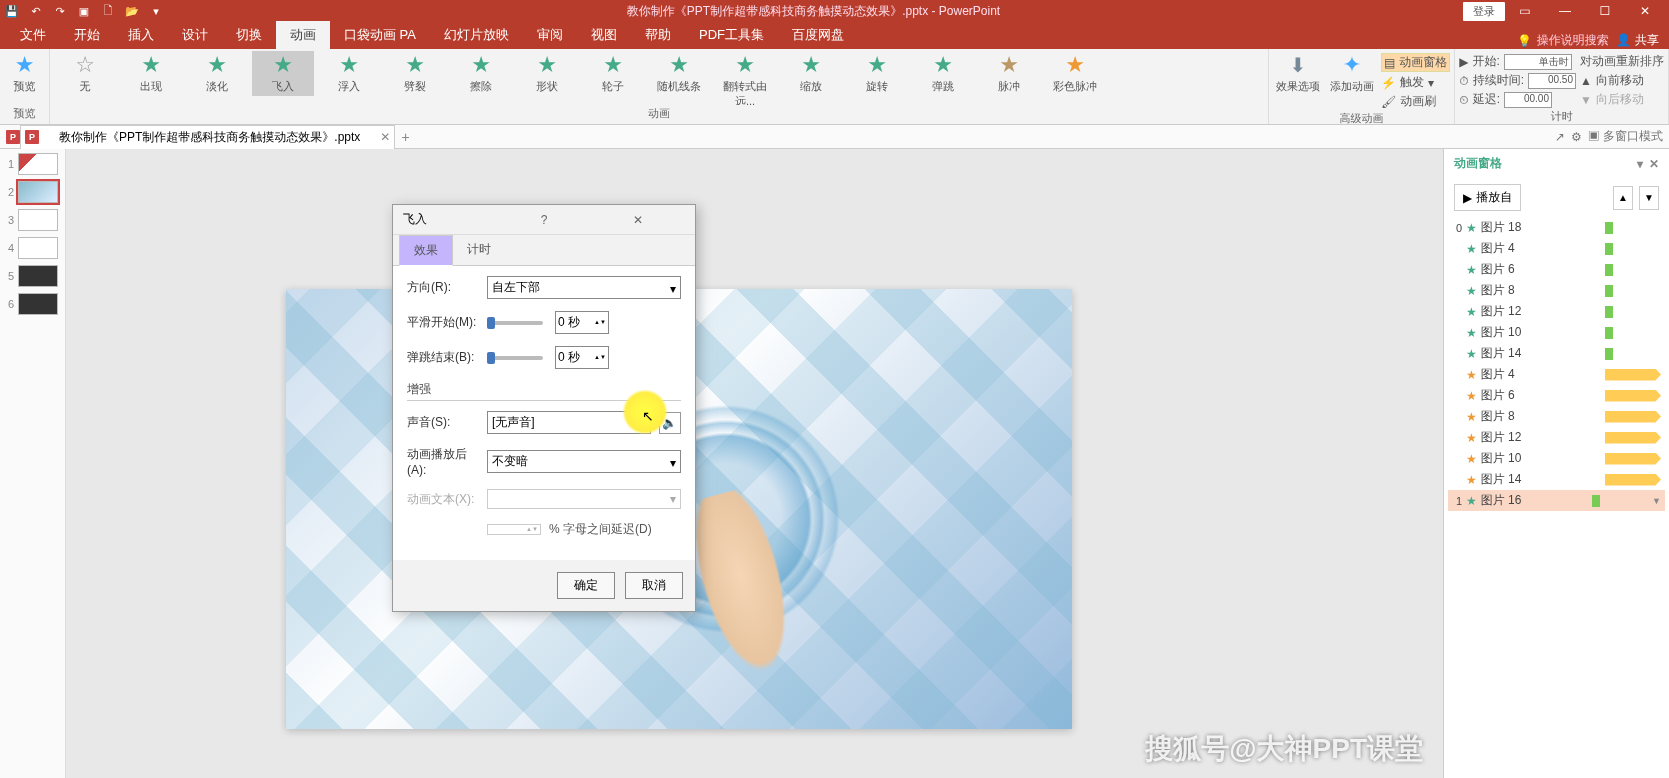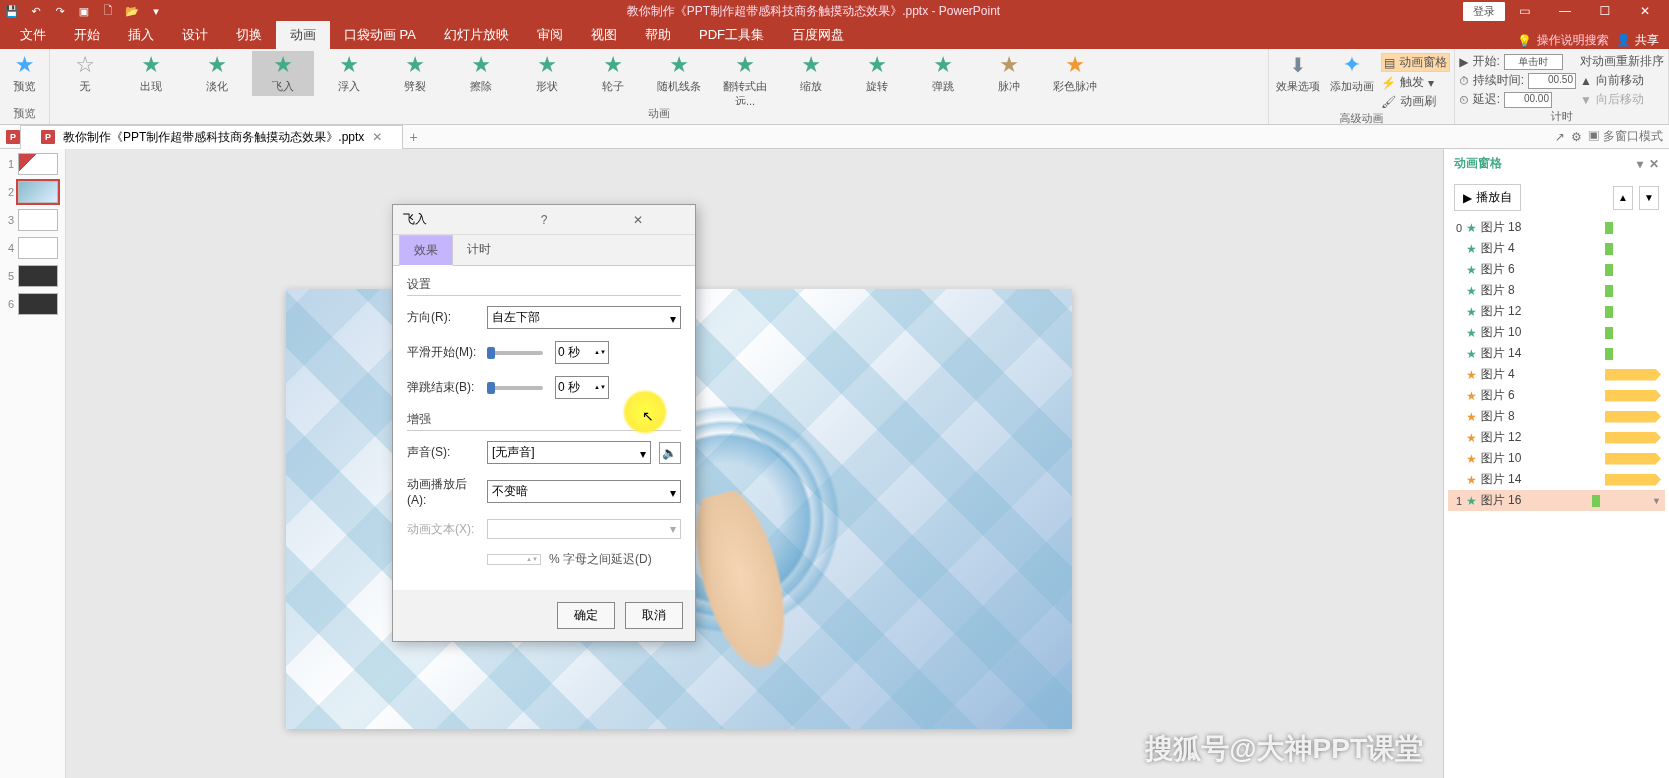--- a/index.html
+++ b/index.html
@@ -35,21 +35,21 @@
 .star.tan{color:#b96}
 .star.orange{color:#e93}
 .arrow{font-size:20px;color:#789}
 .small-opts{display:flex;flex-direction:column;gap:2px;font-size:11px;color:#555;padding-top:2px}
 .small-opt{display:flex;gap:4px;align-items:center;white-space:nowrap}
 .small-opt.active{background:#ffd8a8;border:1px solid #dd9;padding:0 2px}
 .num-field{width:48px;height:16px;border:1px solid #999;background:#fff;font-size:10px;padding:0 2px;text-align:right}
 
 
 .docbar{height:24px;background:#fafafa;border-bottom:1px solid #ccc;display:flex;align-items:center;padding:0 6px}
-.doctab{display:flex;align-items:center;gap:8px;padding:3px 20px;background:#fff;border:1px solid #ccc;border-bottom:none;font-size:11px}
+.doctab{display:flex;align-items:center;gap:20px;padding:3px 4px;background:#fff;border:1px solid #ccc;border-bottom:none;font-size:11px}
 .ppt-icon{width:14px;height:14px;background:#c44;border-radius:1px;position:relative}
 .ppt-icon::after{content:'P';position:absolute;inset:0;color:#fff;font-size:9px;text-align:center;line-height:14px;font-weight:bold}
 .doctab-close{color:#888}
 .doctab-add{margin-left:6px;color:#888;font-size:14px}
 .docbar-right{margin-left:auto;display:flex;gap:6px;color:#777;font-size:11px;align-items:center}
 
 
 .workspace{position:absolute;top:149px;bottom:0;left:0;right:0;display:flex}
 
 
@@ -260,21 +260,21 @@
         <div class="small-opt">⚡ <span>触发</span> ▾</div>
         <div class="small-opt">🖌 <span>动画刷</span></div>
       </div>
     </div>
     <div class="ribbon-group-label">高级动画</div>
   </div>
 
   <div class="ribbon-group">
     <div class="ribbon-group-content">
       <div class="small-opts">
-        <div class="small-opt">▶ <span>开始:</span> <span class="num-field" style="width:59px;text-align:center">单击时</span></div>
+        <div class="small-opt">▶ <span>开始:</span> <span class="num-field" style="width:68px;text-align:right">单击时</span></div>
         <div class="small-opt">⏱ <span>持续时间:</span> <span class="num-field">00.50</span></div>
         <div class="small-opt">⏲ <span>延迟:</span> <span class="num-field">00.00</span></div>
       </div>
       <div class="small-opts">
         <div class="small-opt">对动画重新排序</div>
         <div class="small-opt">▲ <span>向前移动</span></div>
         <div class="small-opt" style="color:#aaa">▼ <span>向后移动</span></div>
       </div>
     </div>
     <div class="ribbon-group-label">计时</div>
@@ -338,21 +338,20 @@
       <div class="dlg-title">
         <span>飞入</span>
         <span class="dlg-help">?</span>
         <span class="dlg-close">✕</span>
       </div>
       <div class="dlg-tabs">
         <div class="dlg-tab active">效果</div>
         <div class="dlg-tab">计时</div>
       </div>
       <div class="dlg-body">
-        <div class="fieldset-label">设置</div>
         <div class="dlg-row">
           <span class="dlg-label">方向(R):</span>
           <div class="dlg-combo">
               <span>自左下部</span>
               <span>▾</span>
             </div>
         </div>
         <div class="dlg-row">
           <span class="dlg-label">平滑开始(M):</span>
           <div class="slider"></div>

